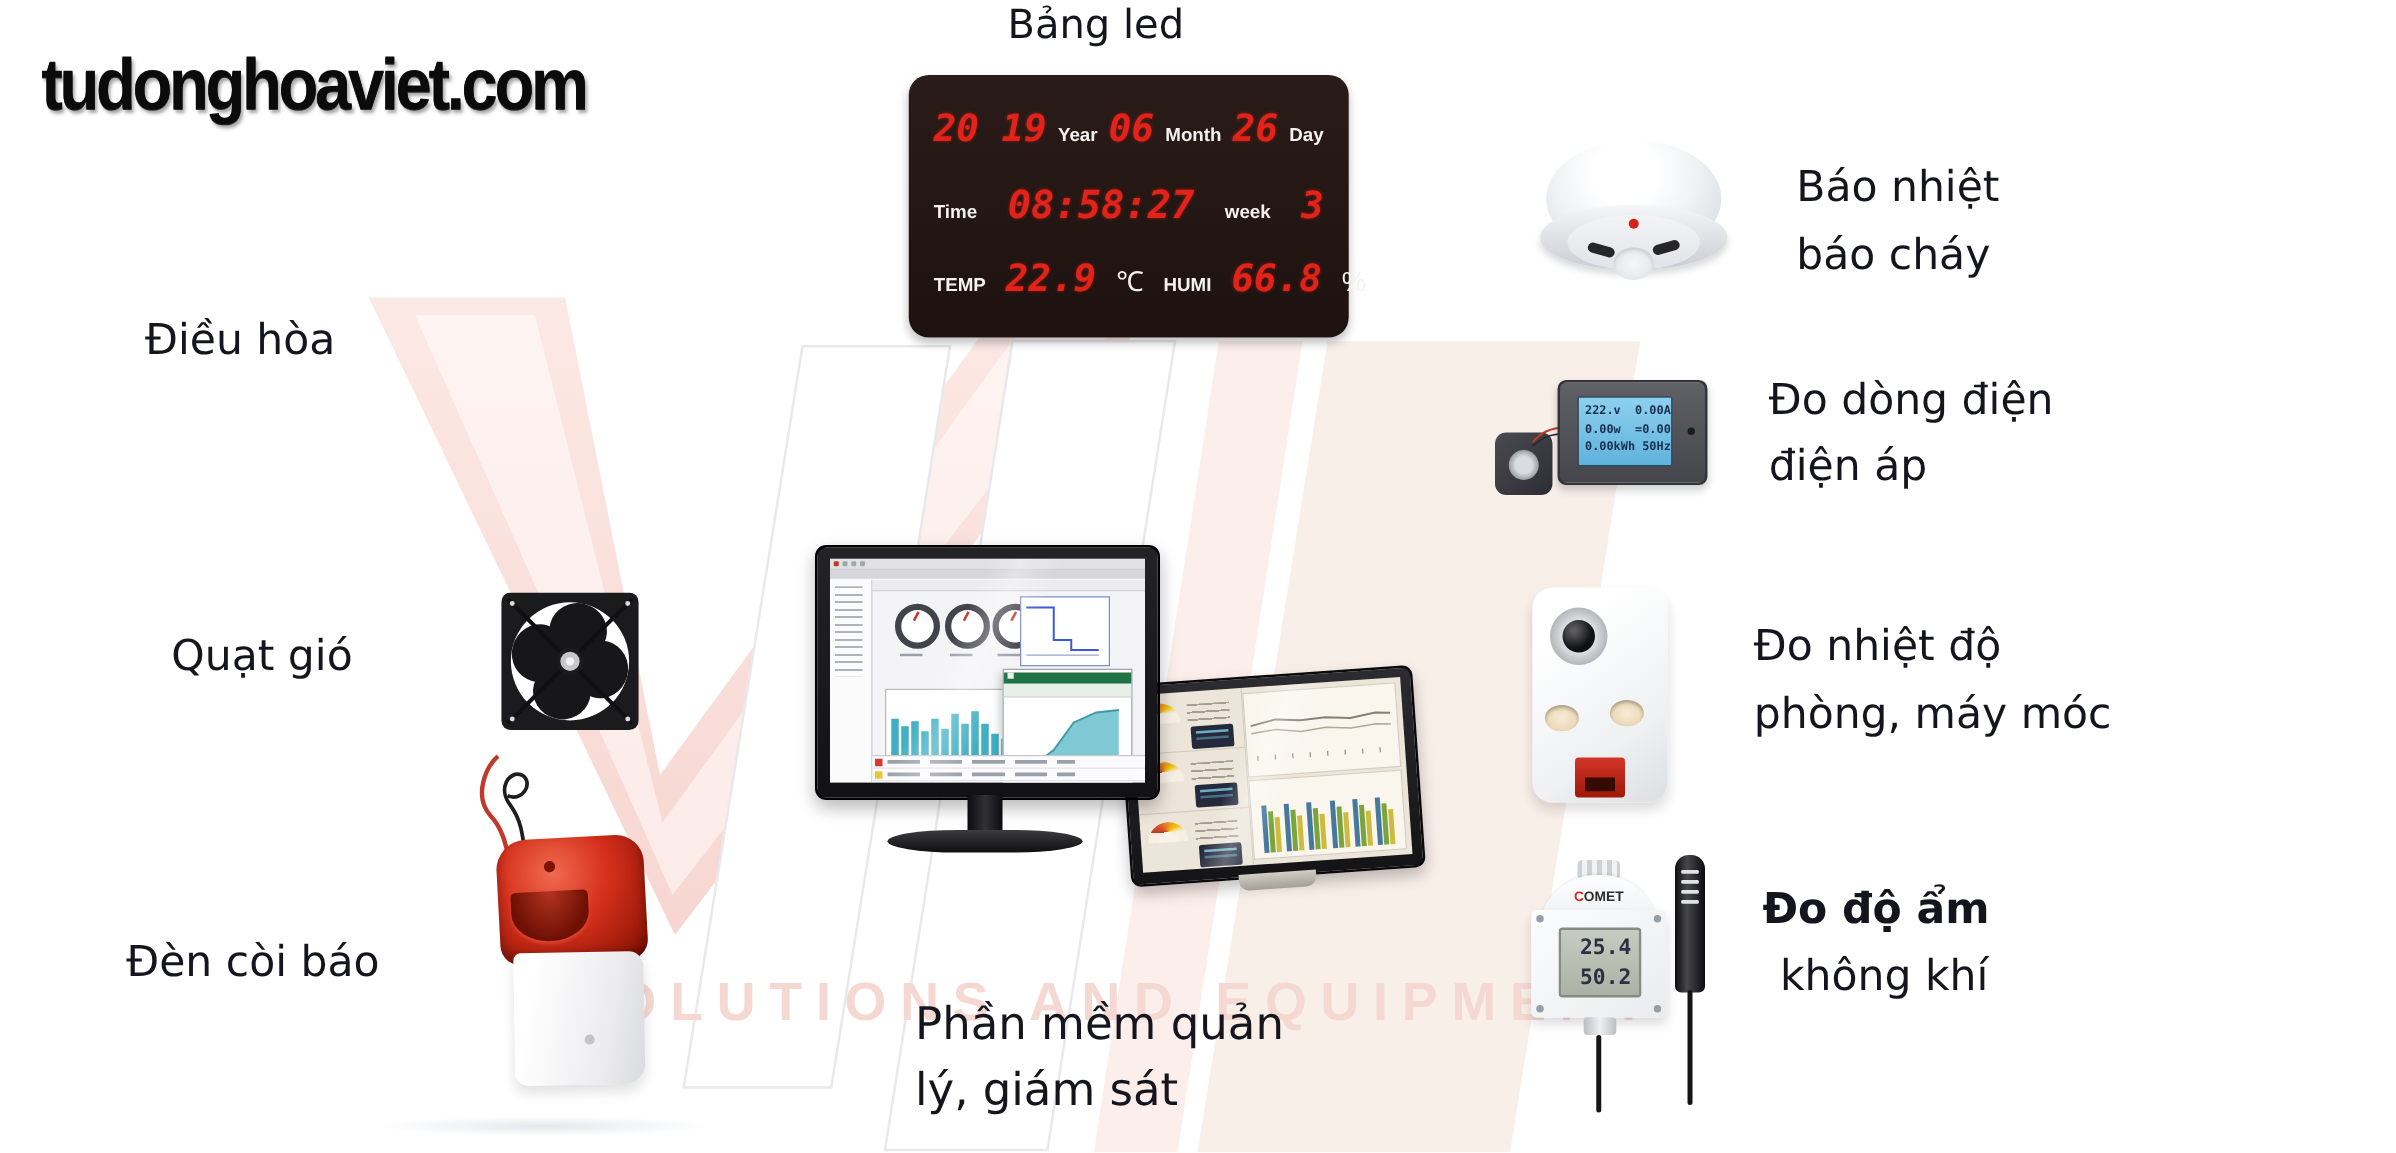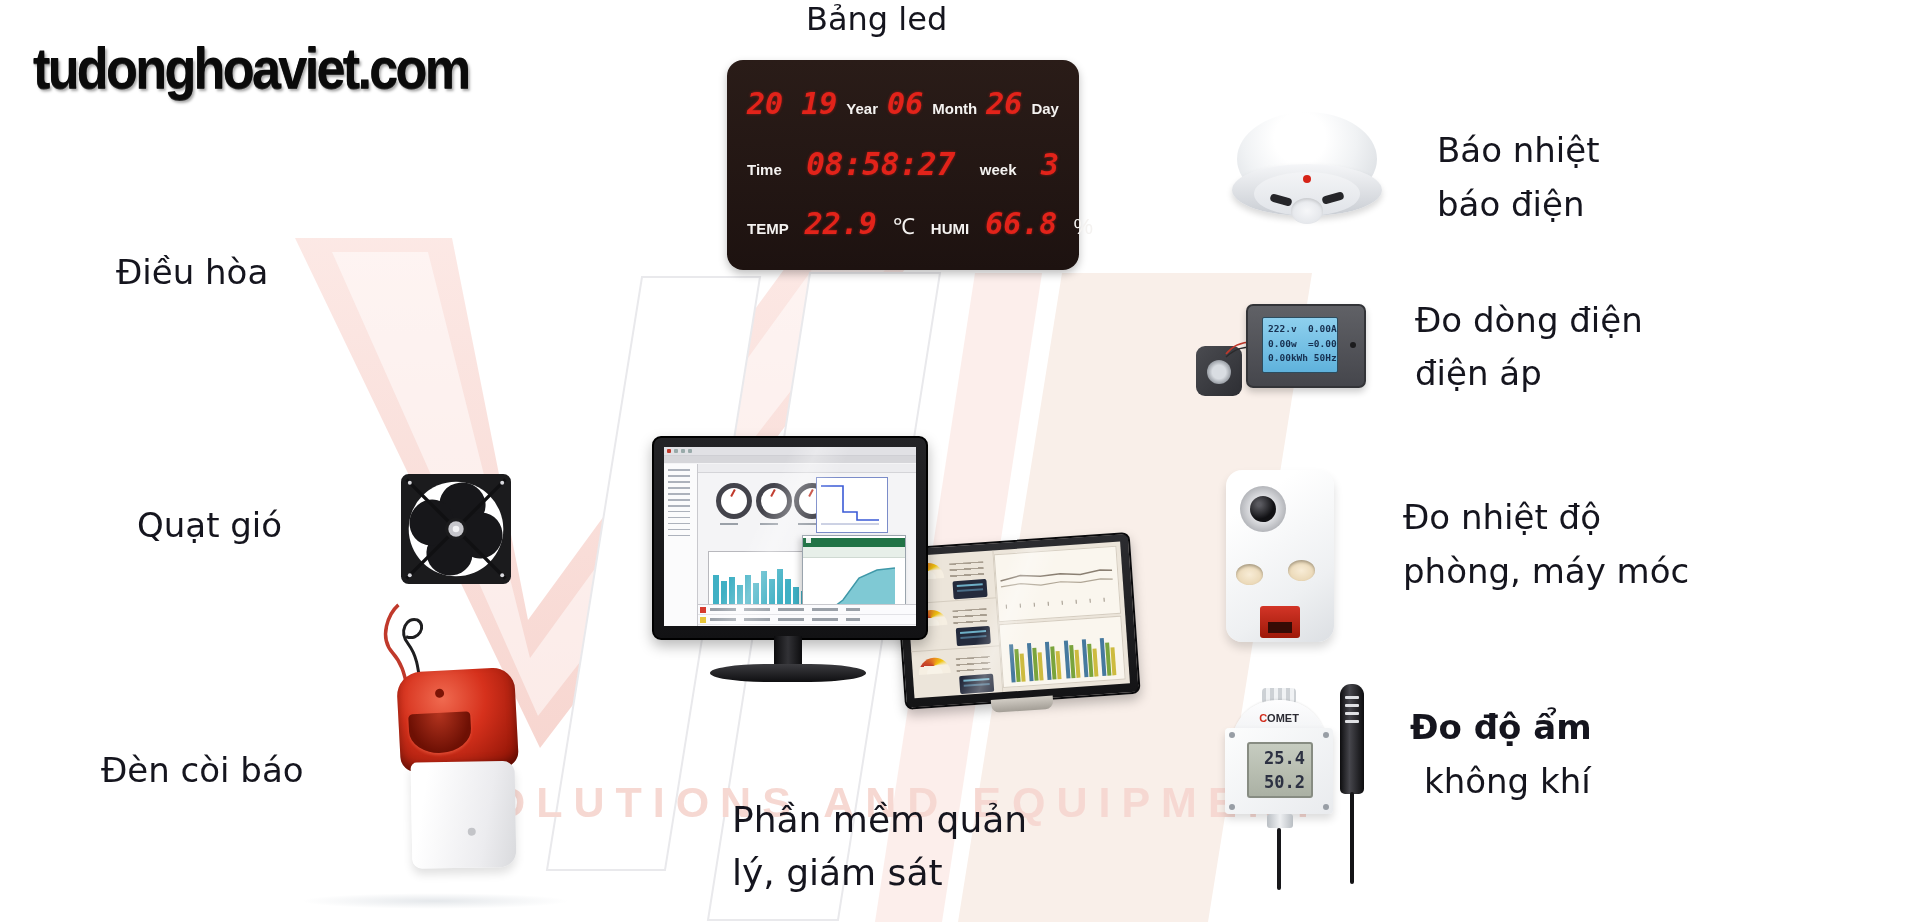--- a/index.html
+++ b/index.html
@@ -419,21 +419,21 @@
   <div class="smoke">
     <div class="sm-dome"></div>
     <div class="sm-rim"></div>
     <div class="sm-face"></div>
     <div class="sm-led"></div>
     <div class="sm-slot" style="left:38px;top:84px;transform:rotate(16deg)"></div>
     <div class="sm-slot" style="left:90px;top:82px;transform:rotate(-16deg)"></div>
     <div class="sm-btn"></div>
   </div>
   <div class="lbl lbl-smoke1">Báo nhiệt</div>
-  <div class="lbl lbl-smoke2">báo điện</div>
+  <div class="lbl lbl-smoke2">báo cháy</div>
 
   <div class="meter">
     <div class="ct"></div>
     <svg class="ct-wire" width="30" height="24" viewBox="0 0 30 24">
       <path d="M2,18 C10,8 20,6 28,6" stroke="#c0392b" stroke-width="1.6" fill="none"></path>
       <path d="M2,21 C12,12 20,11 28,11" stroke="#2a2a2c" stroke-width="1.4" fill="none"></path>
     </svg>
     <div class="meter-body">
       <div class="meter-lcd">222.v  0.00A
 0.00w  =0.00

